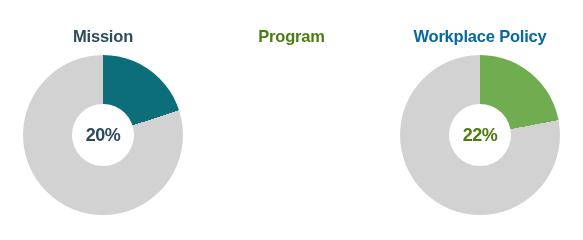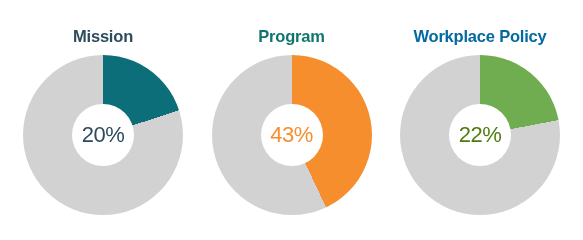--- a/index.html
+++ b/index.html
@@ -68,22 +68,22 @@
     width: 62px;
     height: 62px;
     border-radius: 50%;
     background: #ffffff;
     display: flex;
     align-items: center;
     justify-content: center;
   }
 
   .donut-value {
-    font-size: 22px;
-    font-weight: normal;
+    font-size: 18px;
+    font-weight: bold;
     letter-spacing: -0.5px;
     line-height: 1;
     white-space: nowrap;
   }
 </style>
 </head>
 <body style="background: rgb(255, 255, 255);">
 
 <div id="chart-board">
 
@@ -91,27 +91,21 @@
     <div class="panel-title" style="color: rgb(44, 75, 93);">Mission</div>
     <div class="donut-wrap">
       <div class="donut-ring" style="background: conic-gradient(rgb(11, 110, 120) 0deg, rgb(11, 110, 120) 72deg, rgb(210, 210, 210) 72deg, rgb(210, 210, 210) 360deg);"></div>
       <div class="donut-hole">
         <span class="donut-value" style="color: rgb(44, 75, 93);">20%</span>
       </div>
     </div>
   </div>
 
   <div class="donut-panel">
-    <div class="panel-title" style="color: #0f766e;">Program</div>
-    <div class="donut-wrap">
-      <div class="donut-ring" style="background: conic-gradient(rgb(246, 142, 46) 0deg, rgb(246, 142, 46) 154.8deg, rgb(210, 210, 210) 154.8deg, rgb(210, 210, 210) 360deg);"></div>
-      <div class="donut-hole">
-        <span class="donut-value" style="color: rgb(246, 142, 46);">43%</span>
-      </div>
-    </div>
+    <div class="panel-title" style="color: #4d7c0f;">Program</div>
   </div>
 
   <div class="donut-panel">
     <div class="panel-title" style="color: #0369a1;">Workplace Policy</div>
     <div class="donut-wrap">
       <div class="donut-ring" style="background: conic-gradient(rgb(112, 173, 81) 0deg, rgb(112, 173, 81) 79.2deg, rgb(210, 210, 210) 79.2deg, rgb(210, 210, 210) 360deg);"></div>
       <div class="donut-hole">
         <span class="donut-value" style="color: #4d7c0f;">22%</span>
       </div>
     </div>

